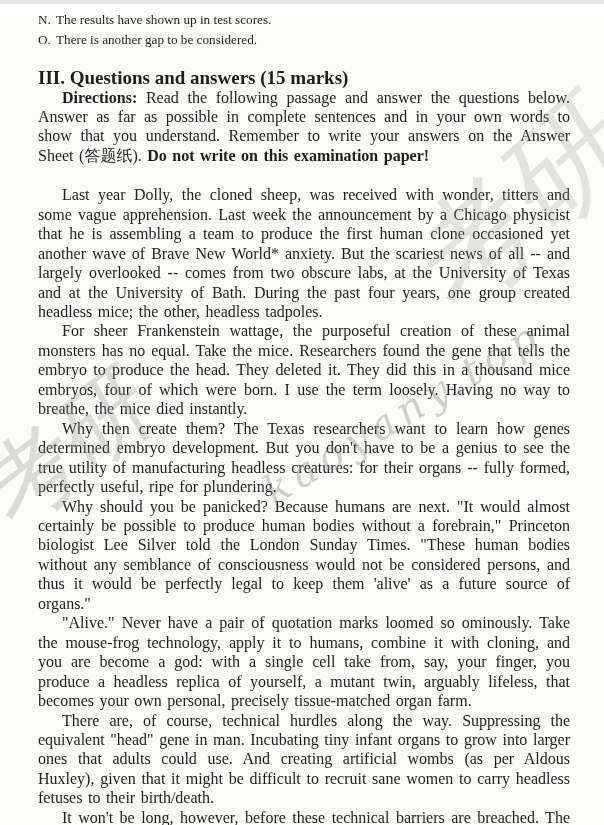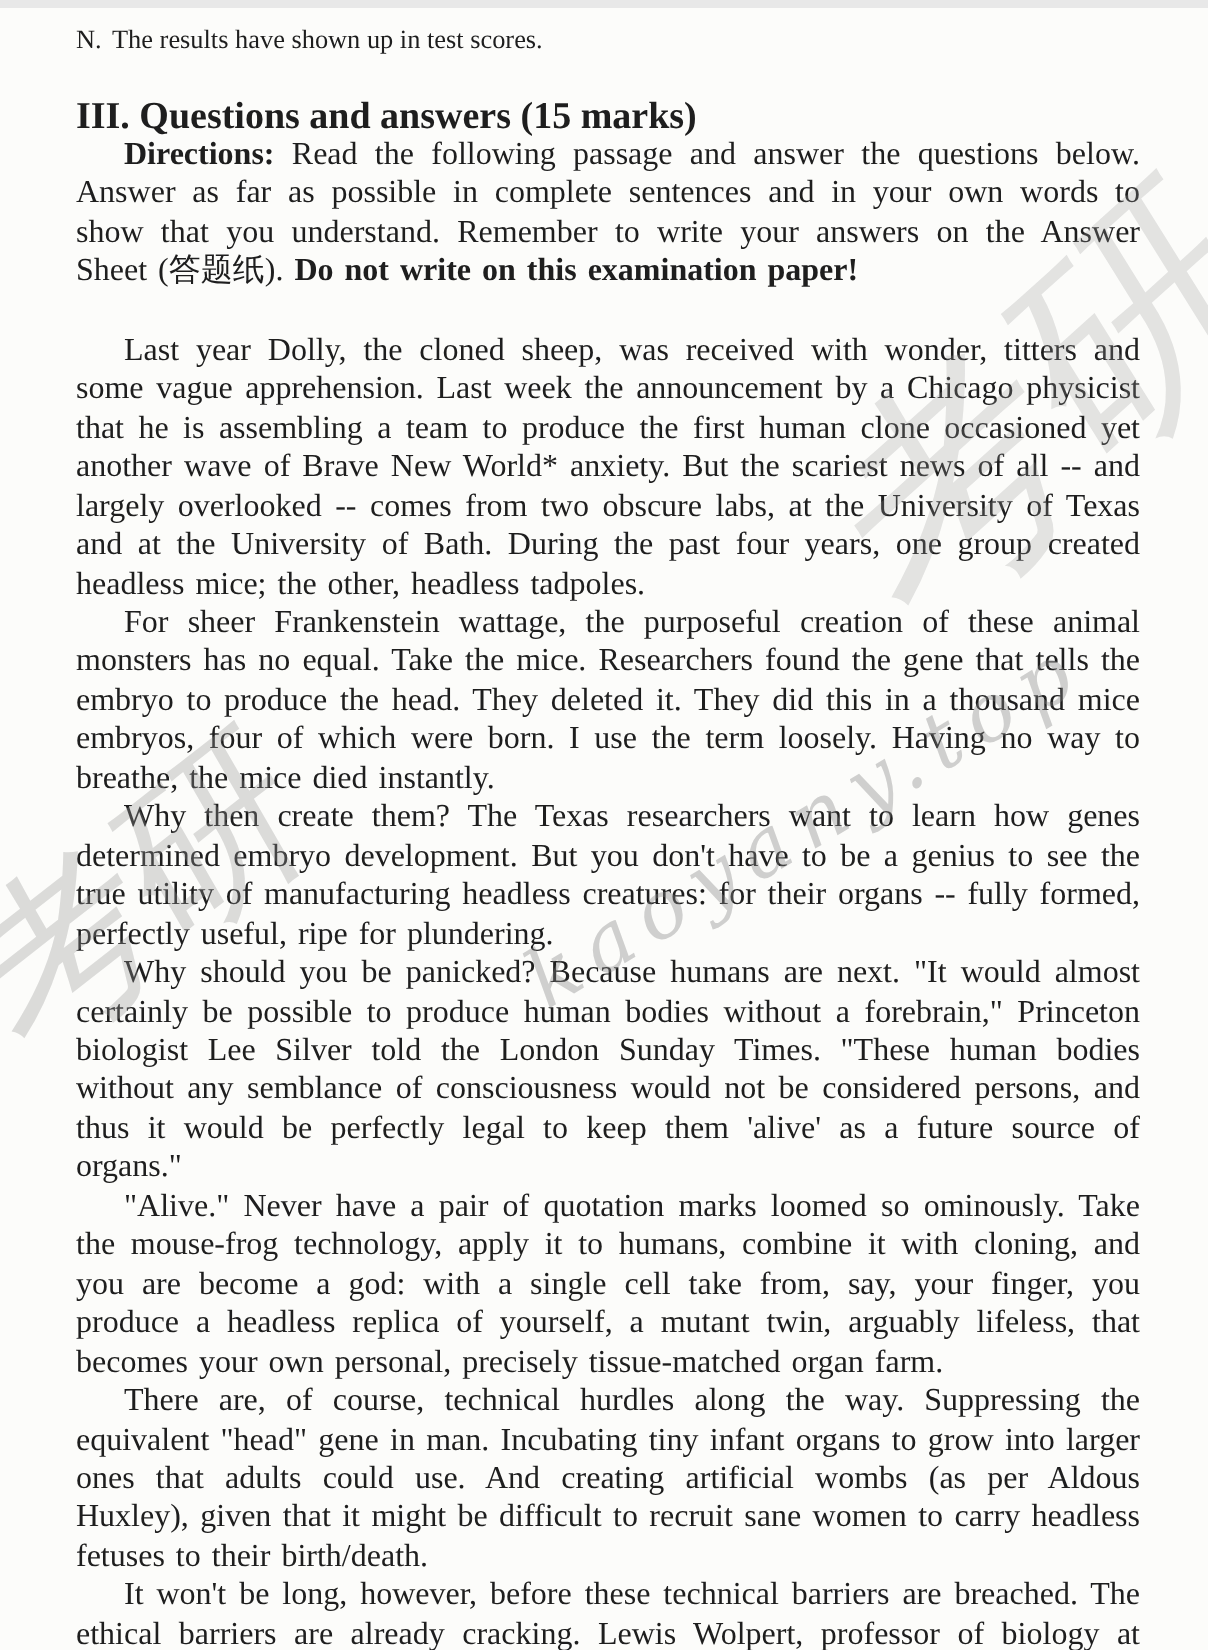--- a/index.html
+++ b/index.html
@@ -90,20 +90,23 @@
 </head>
 <body>
 
 <div class="page">
 
   <div class="content">
 
     <div class="opt">
       <span class="opt-label">N.</span><span>The results have shown up in test scores.</span>
     </div>
+    <div class="opt">
+      <span class="opt-label">O.</span><span>There is another gap to be considered.</span>
+    </div>
 
     <h3 class="section-heading">III. Questions and answers (15 marks)</h3>
 
     <p class="para"><span class="bold">Directions:</span><span> Read the following passage and answer the questions below. Answer as far as possible in complete sentences and in your own words to show that you understand. Remember to write your answers on the Answer Sheet (答题纸). </span><span class="bold">Do not write on this examination paper!</span></p>
 
     <p class="para gap-before"><span>Last year Dolly, the cloned sheep, was received with wonder, titters and some vague apprehension. Last week the announcement by a Chicago physicist that he is assembling a team to produce the first human clone occasioned yet another wave of Brave New World* anxiety. But the scariest news of all -- and largely overlooked -- comes from two obscure labs, at the University of Texas and at the University of Bath. During the past four years, one group created headless mice; the other, headless tadpoles.</span></p>
 
     <p class="para"><span>For sheer Frankenstein wattage, the purposeful creation of these animal monsters has no equal. Take the mice. Researchers found the gene that tells the embryo to produce the head. They deleted it. They did this in a thousand mice embryos, four of which were born. I use the term loosely. Having no way to breathe, the mice died instantly.</span></p>
 
     <p class="para"><span>Why then create them? The Texas researchers want to learn how genes determined embryo development. But you don't have to be a genius to see the true utility of manufacturing headless creatures: for their organs -- fully formed, perfectly useful, ripe for plundering.</span></p>

